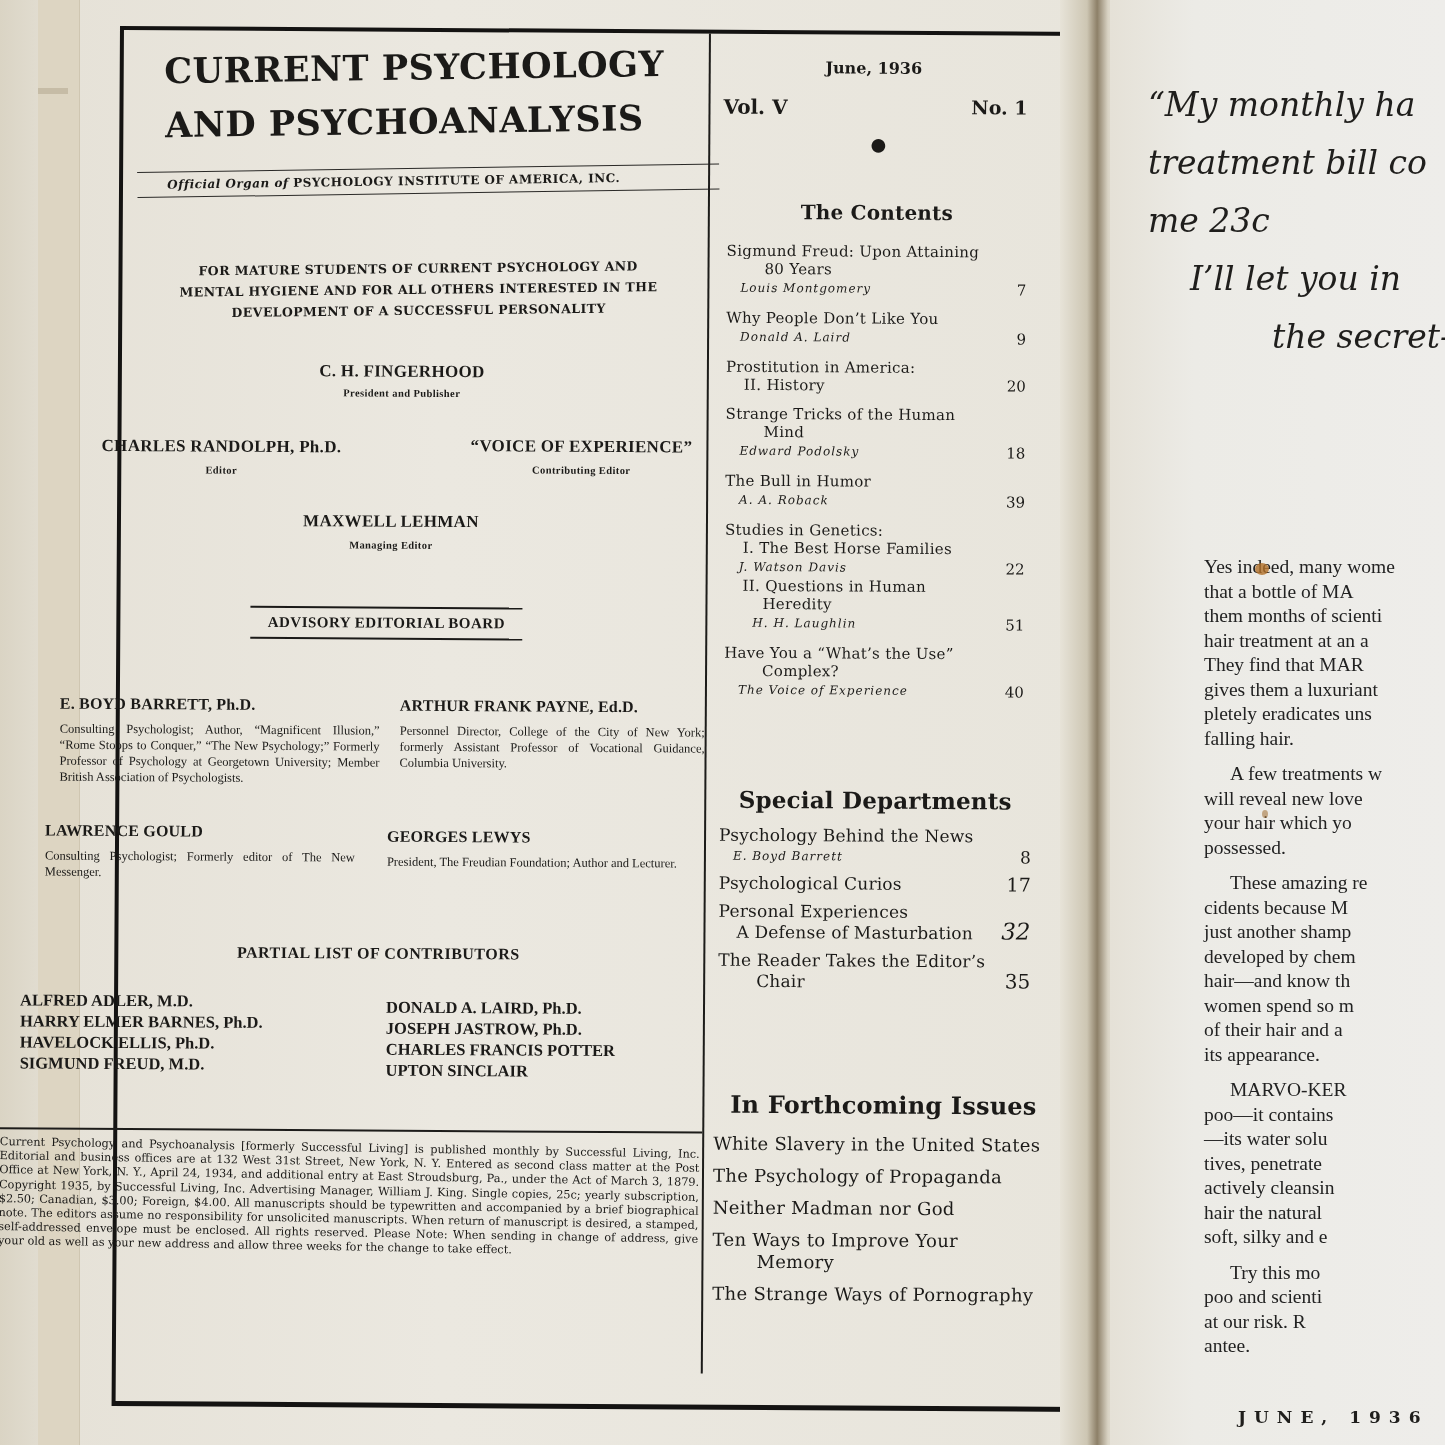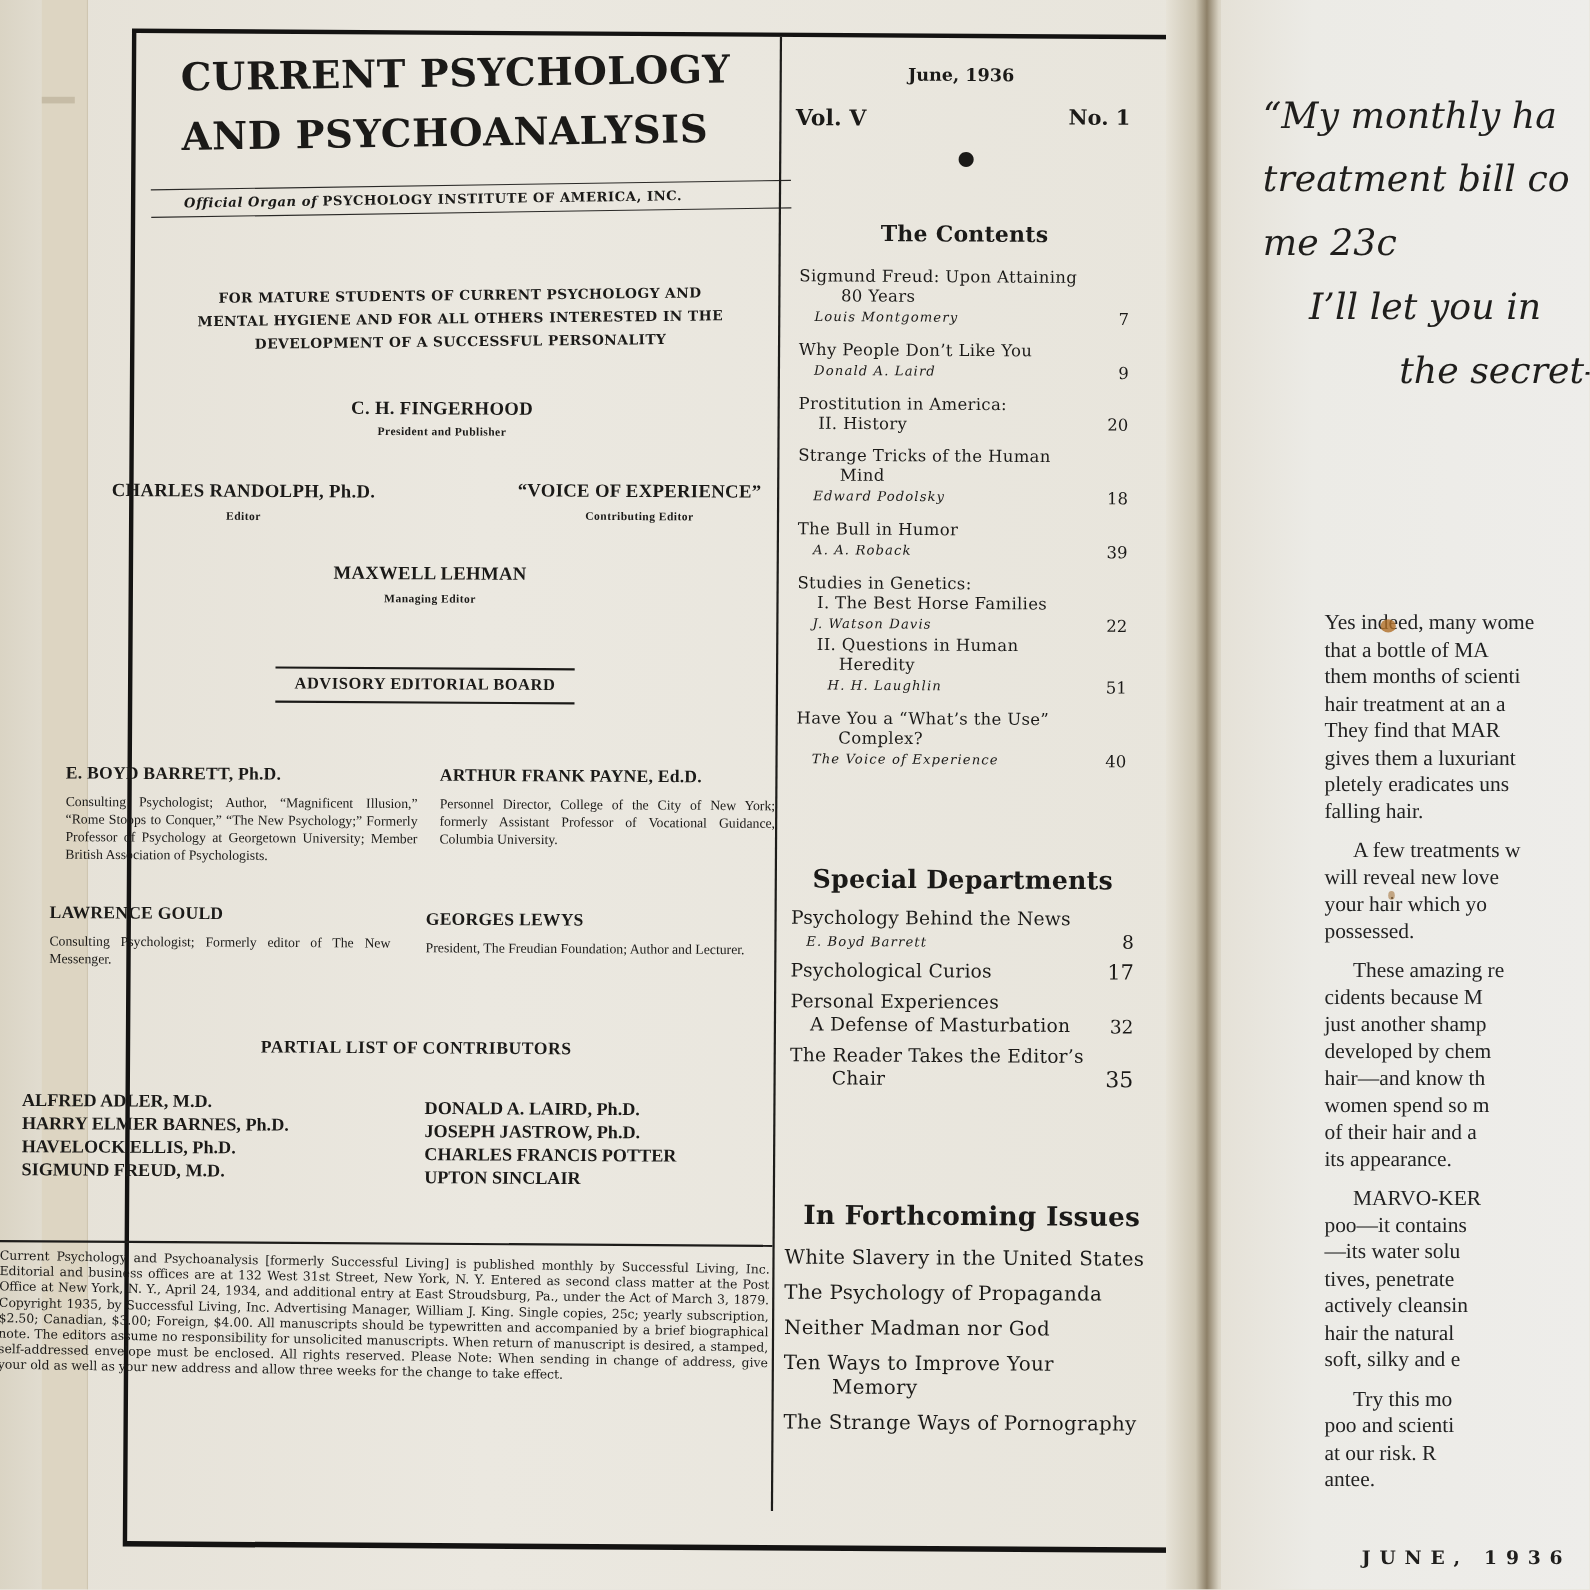--- a/index.html
+++ b/index.html
@@ -273,21 +273,21 @@
       <div class="toc-author">E. Boyd Barrett</div>
       <span class="toc-page" style="font-size:17px;">8</span>
     </div>
     <div class="spec-entry">
       <div class="spec-title">Psychological Curios</div>
       <span class="toc-page" style="font-size:19px;">17</span>
     </div>
     <div class="spec-entry">
       <div class="spec-title">Personal Experiences</div>
       <div class="spec-title toc-sub">A Defense of Masturbation</div>
-      <span class="toc-page" style="font-size:17px;">32</span>
+      <span class="toc-page" style="font-size:23px;font-style:italic;">32</span>
     </div>
     <div class="spec-entry">
       <div class="spec-title">The Reader Takes the Editor’s</div>
       <div class="spec-title toc-indent">Chair</div>
       <span class="toc-page" style="font-size:20px;">35</span>
     </div>
   </div>
 
   <div class="forthcoming">
     <div class="section-head">In Forthcoming Issues</div>

